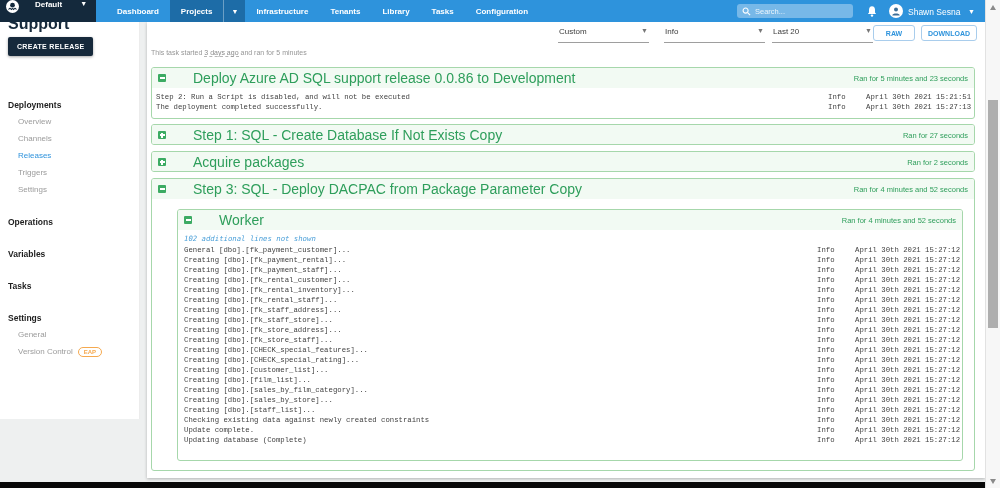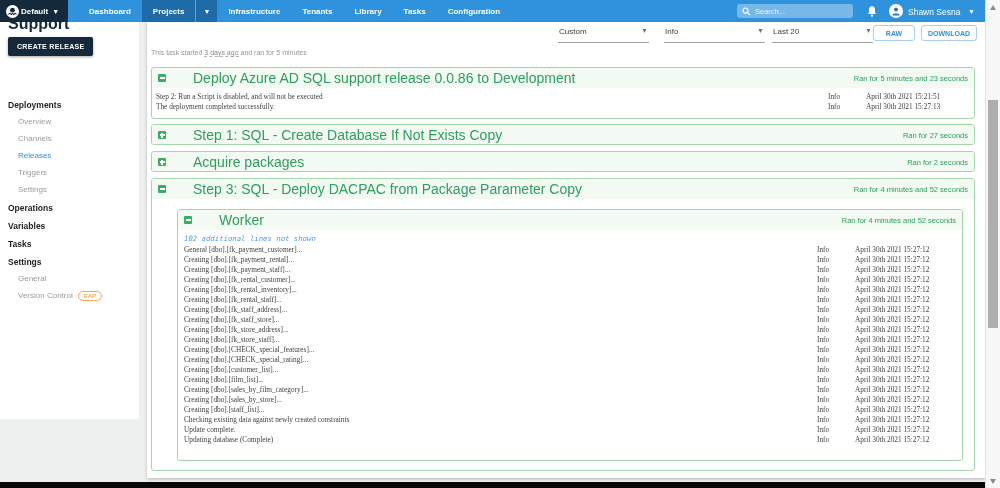--- a/index.html
+++ b/index.html
@@ -1,21 +1,21 @@
 <!DOCTYPE html>
 <html><head>
 <meta charset="utf-8">
 <style>
   * { box-sizing: border-box; margin: 0; padding: 0; }
   html,body { width:1000px; height:488px; overflow:hidden; }
   body { position:relative; font-family:"Liberation Sans",sans-serif; background:#eef0f0; }
 
   
   .navbar { position:absolute; top:0; left:0; width:985px; height:22px; background:#2e93dc; display:flex; align-items:stretch; z-index:30; }
-  .nav-left { background:#14293c; display:flex; align-items:center; padding:0 9px 0 6px; gap:2px; }
+  .nav-left { background:#14293c; display:flex; padding:0 9px 0 6px; gap:16px; }
   .logo { width:13px; height:13px; border-radius:50%; background:#fff; display:flex; align-items:center; justify-content:center; }
   .space-label { color:#fff; font-size:8px; font-weight:bold; }
   .nav-caret { color:#fff; font-size:7px; margin-left:2px; }
   .nav-items { display:flex; align-items:stretch; margin-left:10px; }
   .nav-item { color:#fff; font-size:8px; font-weight:bold; padding:0 11px; display:flex; align-items:center; cursor:pointer; }
   .nav-item.active { background:rgba(9,61,103,0.45); }
   .nav-caret-seg { background:rgba(9,61,103,0.45); border-left:1px solid rgba(255,255,255,0.35); color:#fff; font-size:7px; padding:0 7px; display:flex; align-items:center; }
   .search-box { position:absolute; left:737px; top:4px; width:116px; height:14px; background:rgba(255,255,255,0.35); border-radius:3px; display:flex; align-items:center; padding:0 5px; gap:4px; }
   .search-box input { border:none; background:transparent; outline:none; font-size:7.5px; color:#fff; width:90px; font-family:"Liberation Sans",sans-serif; }
   .search-box input::placeholder { color:rgba(255,255,255,0.85); }
@@ -29,21 +29,21 @@
   .scroll-arrow { position:absolute; left:4px; width:0; height:0; border-left:3.5px solid transparent; border-right:3.5px solid transparent; }
   .scroll-arrow.up { top:5px; border-bottom:5px solid #8a8a8a; }
   .scroll-arrow.down { bottom:4px; border-top:5px solid #8a8a8a; }
   .scroll-thumb { position:absolute; left:2px; top:100px; width:10px; height:228px; background:#aeaeae; }
 
   
   .sidebar { position:absolute; left:0; top:22px; width:140px; height:397px; background:#fff; border-right:1px solid #ececec; overflow:hidden; z-index:5; }
   .project-title { position:absolute; top:-7px; left:8px; font-size:16px; font-weight:bold; color:#16293b; }
   .create-release { position:absolute; top:15px; left:8px; background:#16293b; color:#fff; font-size:7px; font-weight:bold; border:none; border-radius:2px; padding:6px 9px; letter-spacing:0.3px; box-shadow:0 1px 3px rgba(0,0,0,0.35); cursor:pointer; font-family:"Liberation Sans",sans-serif; }
   .side-nav { position:absolute; top:60px; left:0; width:140px; }
-  .side-header { height:17px; margin-top:1px; padding-left:8px; font-size:8.5px; font-weight:bold; color:#1f1f1f; display:flex; align-items:center; cursor:pointer; }
+  .side-header { height:17px; margin-top:15px; padding-left:8px; font-size:8.5px; font-weight:bold; color:#1f1f1f; display:flex; align-items:center; cursor:pointer; }
   .side-header.first { margin-top:14px; }
   .side-item { height:17px; padding-left:18px; font-size:8px; color:#9b9b9b; display:flex; align-items:center; gap:5px; cursor:pointer; }
   .side-item.active { color:#2f93dc; }
   .eap-badge { border:1px solid #f5a94f; color:#f5a94f; border-radius:8px; font-size:6px; font-weight:bold; padding:1px 5px; }
 
   
   .main-card { position:absolute; left:147px; top:22px; width:838px; height:456px; background:#fff; box-shadow:0 1px 3px rgba(0,0,0,0.25); z-index:4; }
 
   
   .filter-select { position:absolute; height:20px; border-bottom:1px solid #9e9e9e; font-size:8px; color:#3c3c3c; cursor:pointer;margin-left:8px; }
@@ -66,21 +66,21 @@
   .box-acquire { top:129px; height:21px; }
   .box-step3   { top:156px; height:293px; }
   .box-header { height:20px; background:#f2faf3; display:flex; align-items:center; padding:0 6px; gap:5px; cursor:pointer; }
   .box-title { font-size:14px; color:#2e9e5b; flex:1; white-space:nowrap; overflow:hidden;margin-left:22px; }
   .box-duration { font-size:7.5px; color:#2e9e5b; white-space:nowrap; }
   .toggle-icon { width:8px; height:8px; background:#3cab63; border-radius:1px; position:relative; flex:0 0 auto; }
   .toggle-icon::before { content:""; position:absolute; left:1.5px; top:3.25px; width:5px; height:1.5px; background:#fff; }
   .toggle-icon.plus::after { content:""; position:absolute; left:3.25px; top:1.5px; width:1.5px; height:5px; background:#fff; }
 
   .log-rows { padding:3px 5px 3px 4px; }
-  .log-row { display:flex; align-items:flex-end; height:10px; font-family:Liberation Serif, serif; font-size:7.3px; color:#3f3f3f; white-space:nowrap; }
+  .log-row { display:flex; align-items:flex-end; height:10px; font-family:Liberation Mono, monospace; font-size:7.3px; color:#3f3f3f; white-space:nowrap; }
   .log-row .txt { flex:1; overflow:hidden; }
   .log-row .lvl { width:38px; }
   .log-row .time { width:103px; }
   .truncation { font-family:"DejaVu Sans Mono","Liberation Mono",monospace; font-size:7.3px; font-style:italic; color:#4a9fd8; height:10px; cursor:pointer; }
 
   
   .worker-box { position:absolute; left:25px; top:30px; width:786px; height:252px; border:1px solid #a6d7ab; border-radius:3px; background:#fff; overflow:hidden; }
   .worker-box .log-rows { padding:4px 4px 3px 6px; }
 
   

